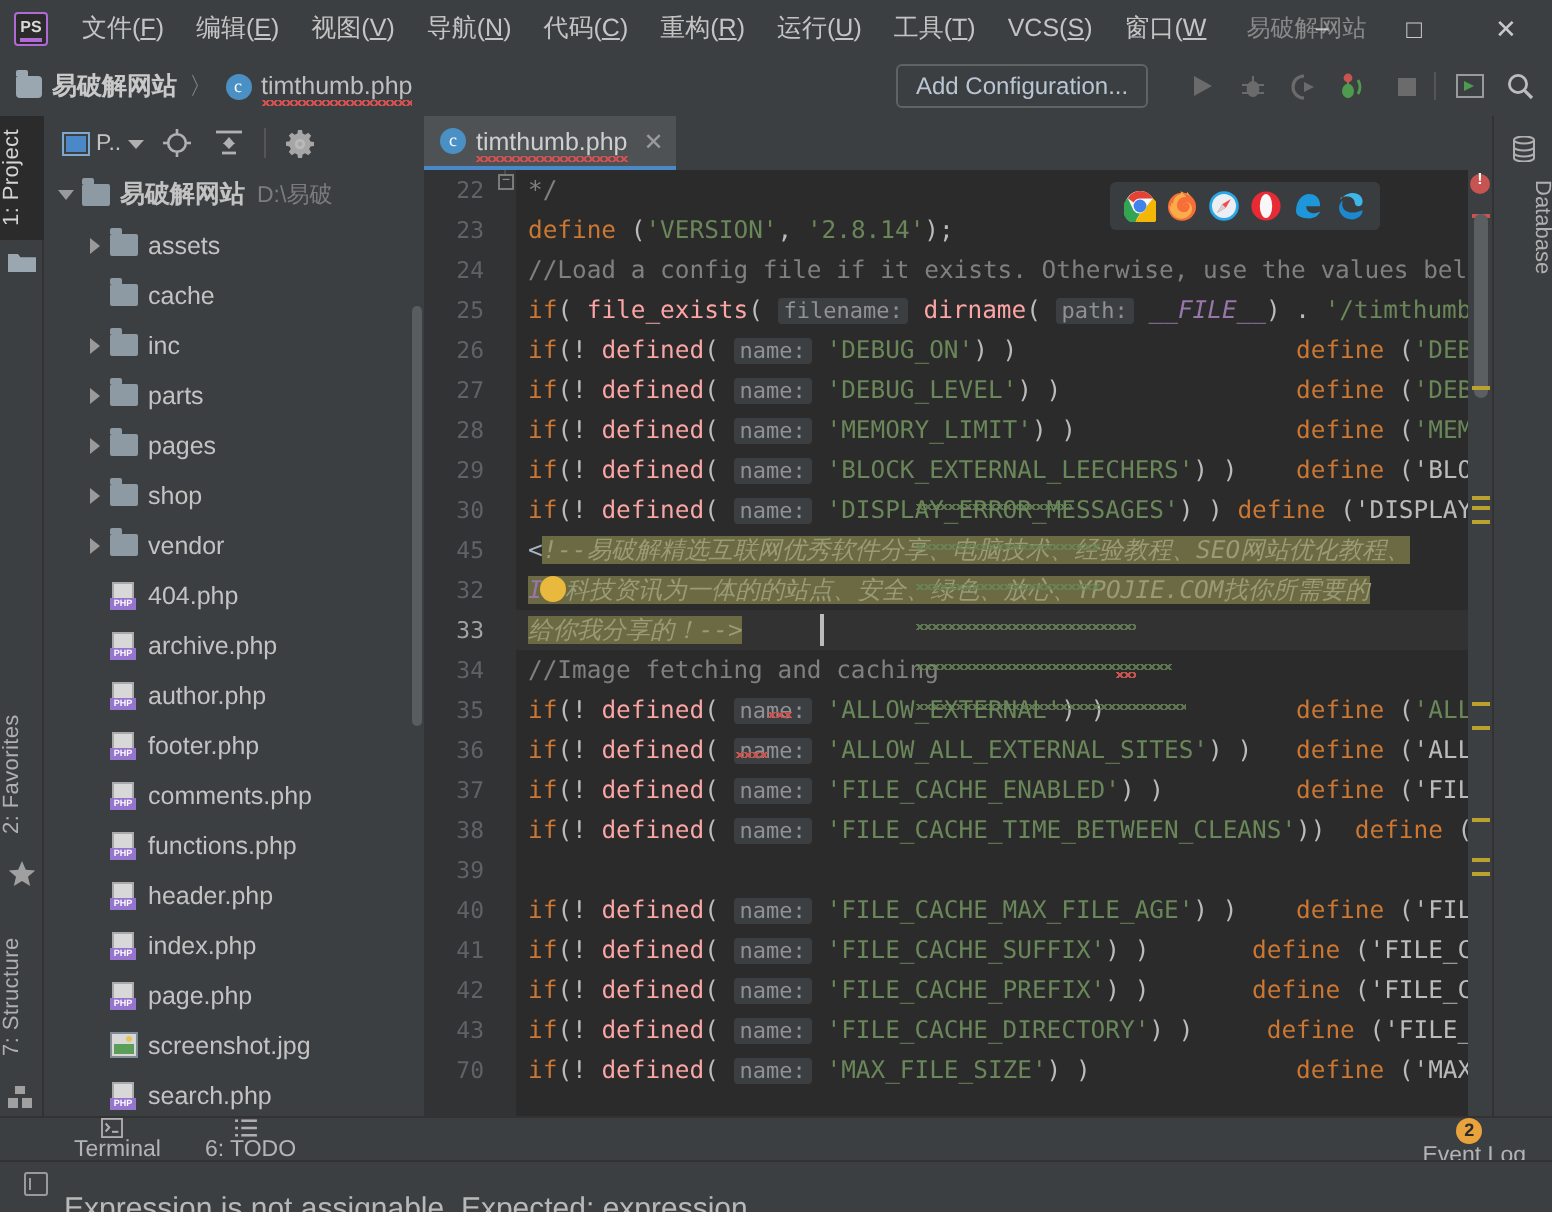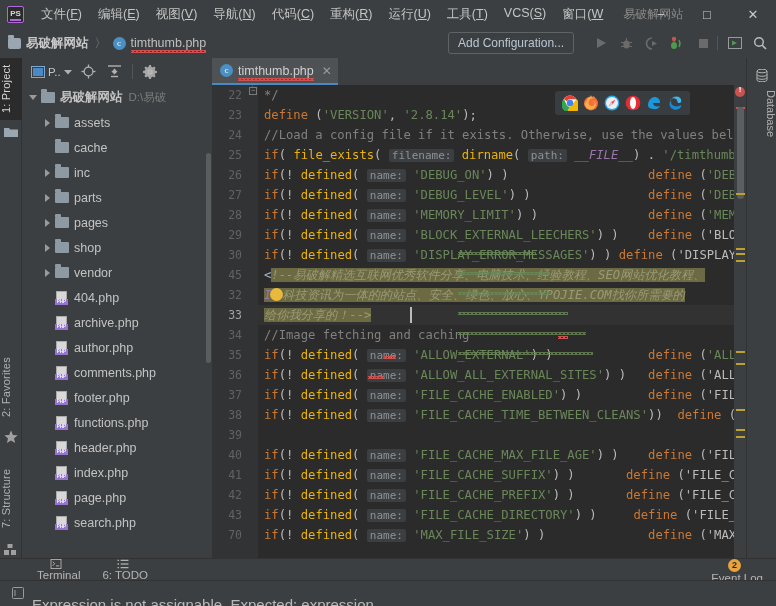--- a/index.html
+++ b/index.html
@@ -22,21 +22,21 @@
     border:1.5px solid #b06ad6; border-radius:2px;
     background:#2b2b2b; color:#d9d9d9;
     font-size:8px; font-weight:bold; line-height:14px; text-align:center;
     font-family:"Liberation Sans", sans-serif;
     position:relative;
   }
   .ps-logo::after{
     content:""; position:absolute; left:2px; right:2px; bottom:1px;
     height:1.5px; background:#b06ad6;
   }
-  .menubar { display:flex; }
+  .menubar { display:flex; align-items:center; }
   .menu-item {
     padding:3px 8px; font-size:12.5px; color:#c4c4c4; cursor:default;
     white-space:nowrap;
   }
   .mn-u { text-decoration:underline; }
   .win-title {
     margin-left:12px; font-size:12px; color:#8a8a8a; white-space:nowrap;
   }
   .win-ctrls { position:absolute; right:0; top:0; height:28px; display:flex; }
   .win-btn {
@@ -220,21 +220,21 @@
     position:absolute; left:46px; top:0; width:488px; height:493px;
     font-family:"DejaVu Sans Mono", monospace; font-size:12.2px;
     white-space:pre; overflow:hidden;
   }
   .cl{ position:absolute; left:6px; height:20px; line-height:20px; white-space:pre; }
   .cur-line-bg{
     position:absolute; left:46px; width:488px; height:20px;
     background:#323232;
   }
   .kw{ color:#cc7832; }
-  .fn{ color:#eab308; }
+  .fn{ color:#fca5a5; }
   .str{ color:#6a8759; }
   .com{ color:#808080; }
   .hintbox{
     background:#3b3f41; color:#8f9194; border-radius:2px;
     padding:0 3px; font-size:11px; font-style:normal;
   }
   .cmt-hl{ color:#9a9a77; font-style:italic; }
   .cmt-tag{ color:#a9b7c6; }
   .cmt-sel{ background:#6b6a42; }
   .caret{
@@ -538,36 +538,36 @@
             <span class="pl">PHP</span>
           </span>
           <span class="row-name">author.php</span>
         </div>
         <div class="row" style="padding-left: 20px;">
           <span class="arrow"></span>
           <span class="php-ic">
             <span class="pg"></span>
             <span class="pl">PHP</span>
           </span>
+          <span class="row-name">footer.php</span>
+        </div>
+        <div class="row" style="padding-left: 20px;">
+          <span class="arrow"></span>
+          <span class="php-ic">
+            <span class="pg"></span>
+            <span class="pl">PHP</span>
+          </span>
           <span class="row-name">comments.php</span>
         </div>
         <div class="row" style="padding-left: 20px;">
           <span class="arrow"></span>
           <span class="php-ic">
             <span class="pg"></span>
             <span class="pl">PHP</span>
           </span>
-          <span class="row-name">footer.php</span>
-        </div>
-        <div class="row" style="padding-left: 20px;">
-          <span class="arrow"></span>
-          <span class="php-ic">
-            <span class="pg"></span>
-            <span class="pl">PHP</span>
-          </span>
           <span class="row-name">functions.php</span>
         </div>
         <div class="row" style="padding-left: 20px;">
           <span class="arrow"></span>
           <span class="php-ic">
             <span class="pg"></span>
             <span class="pl">PHP</span>
           </span>
           <span class="row-name">header.php</span>
         </div>
@@ -579,20 +579,25 @@
           </span>
           <span class="row-name">index.php</span>
         </div>
         <div class="row" style="padding-left: 20px;">
           <span class="arrow"></span>
           <span class="php-ic">
             <span class="pg"></span>
             <span class="pl">PHP</span>
           </span>
           <span class="row-name">page.php</span>
+        </div>
+        <div class="row" style="padding-left: 20px;">
+          <span class="arrow"></span>
+          <span class="img-ic"></span>
+          <span class="row-name">screenshot.jpg</span>
         </div>
         <div class="row" style="padding-left: 20px;">
           <span class="arrow"></span>
           <span class="php-ic">
             <span class="pg"></span>
             <span class="pl">PHP</span>
           </span>
           <span class="row-name">search.php</span>
         </div>
       </div>

